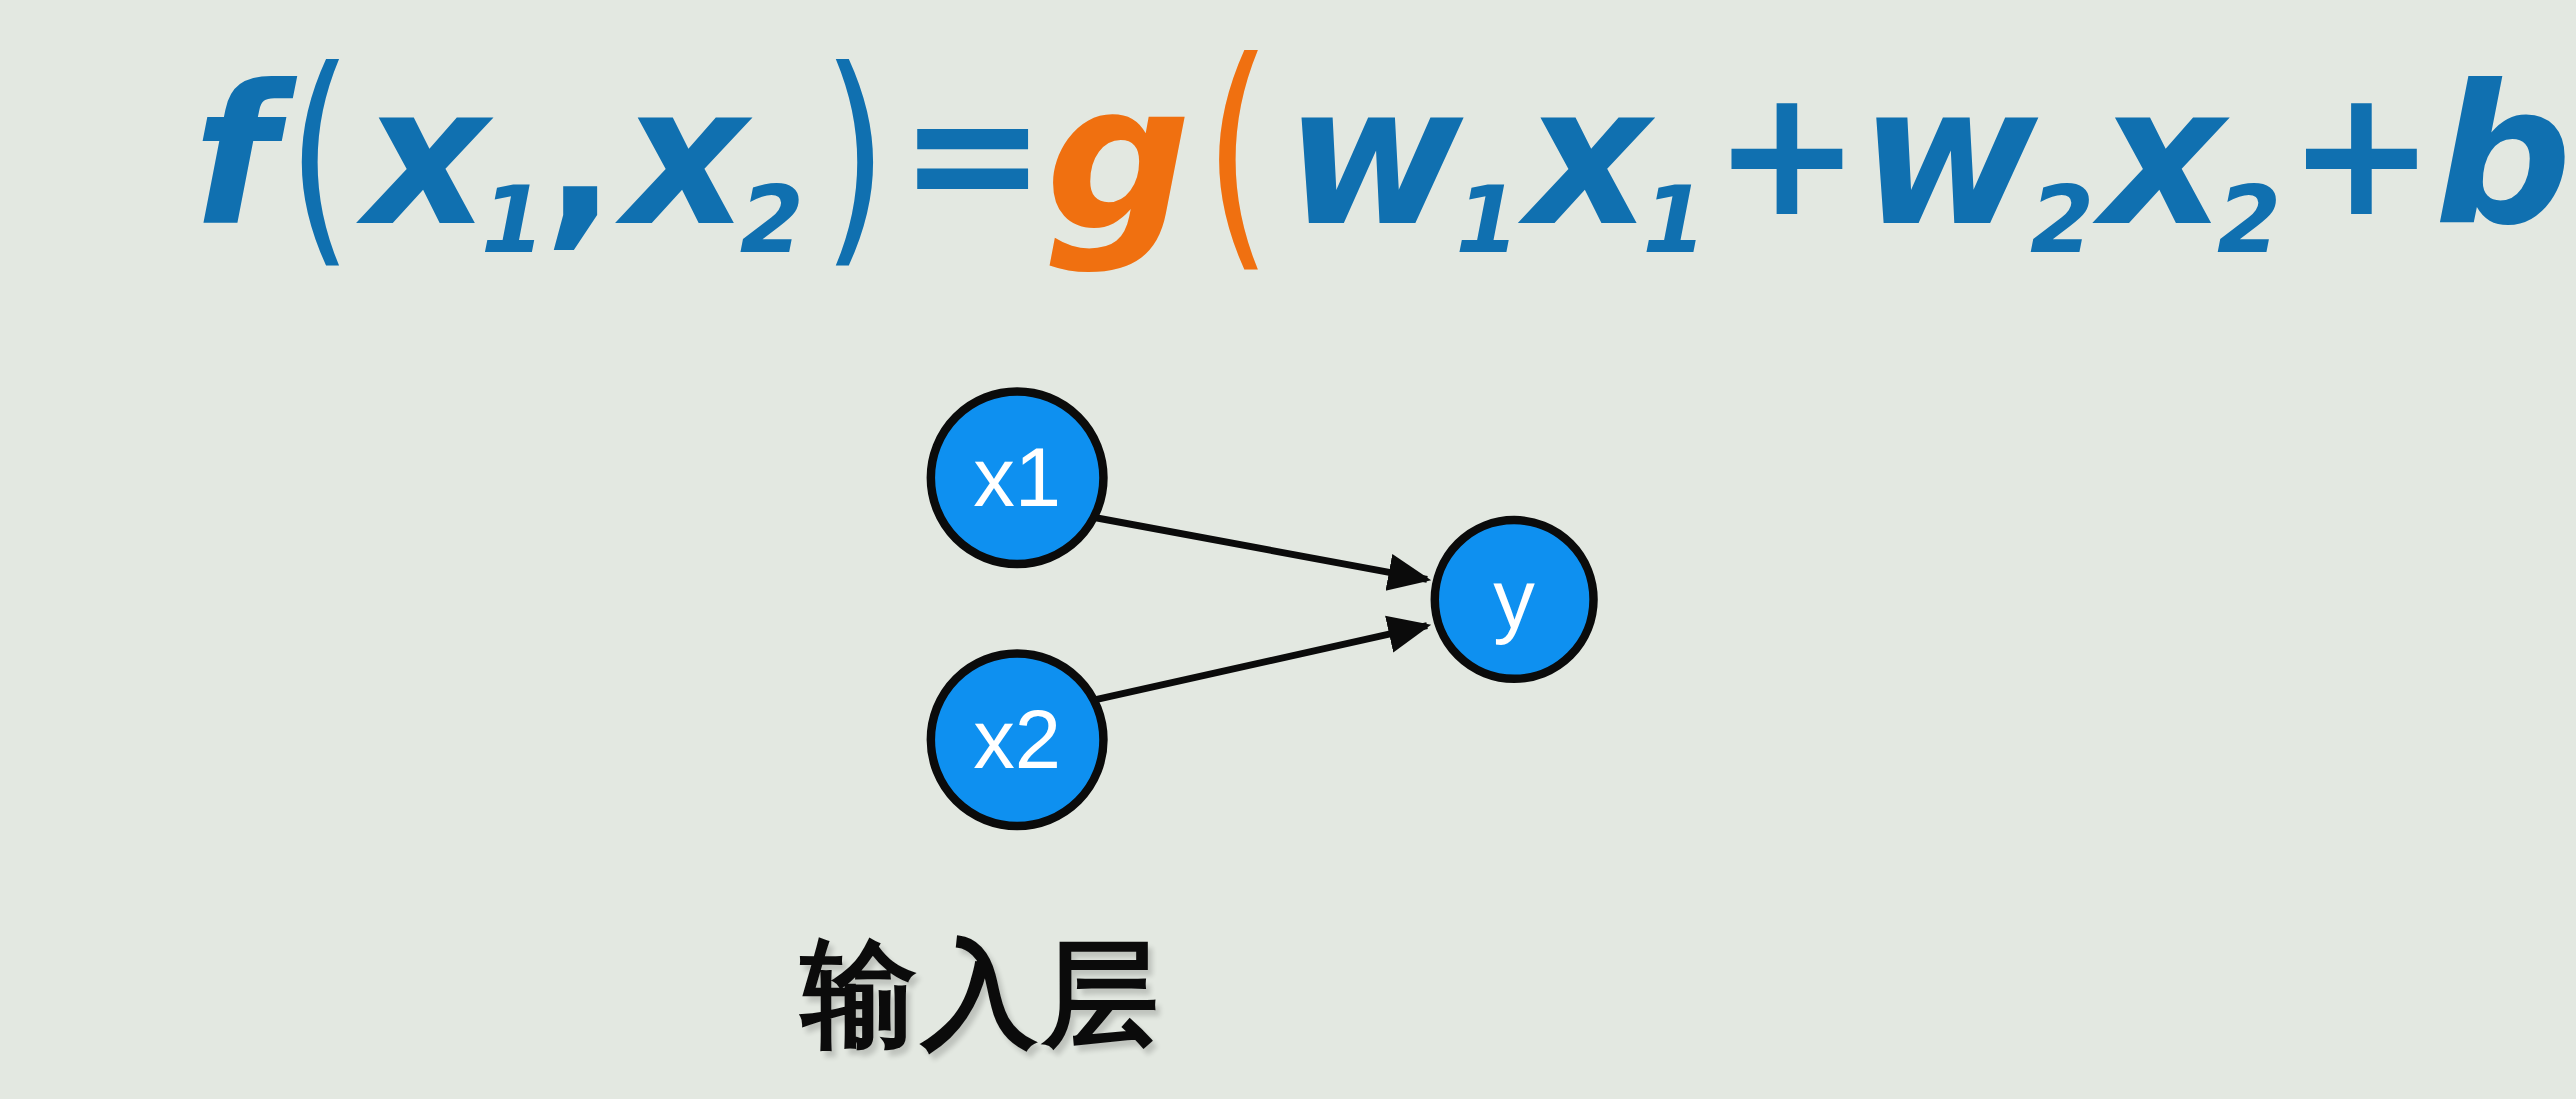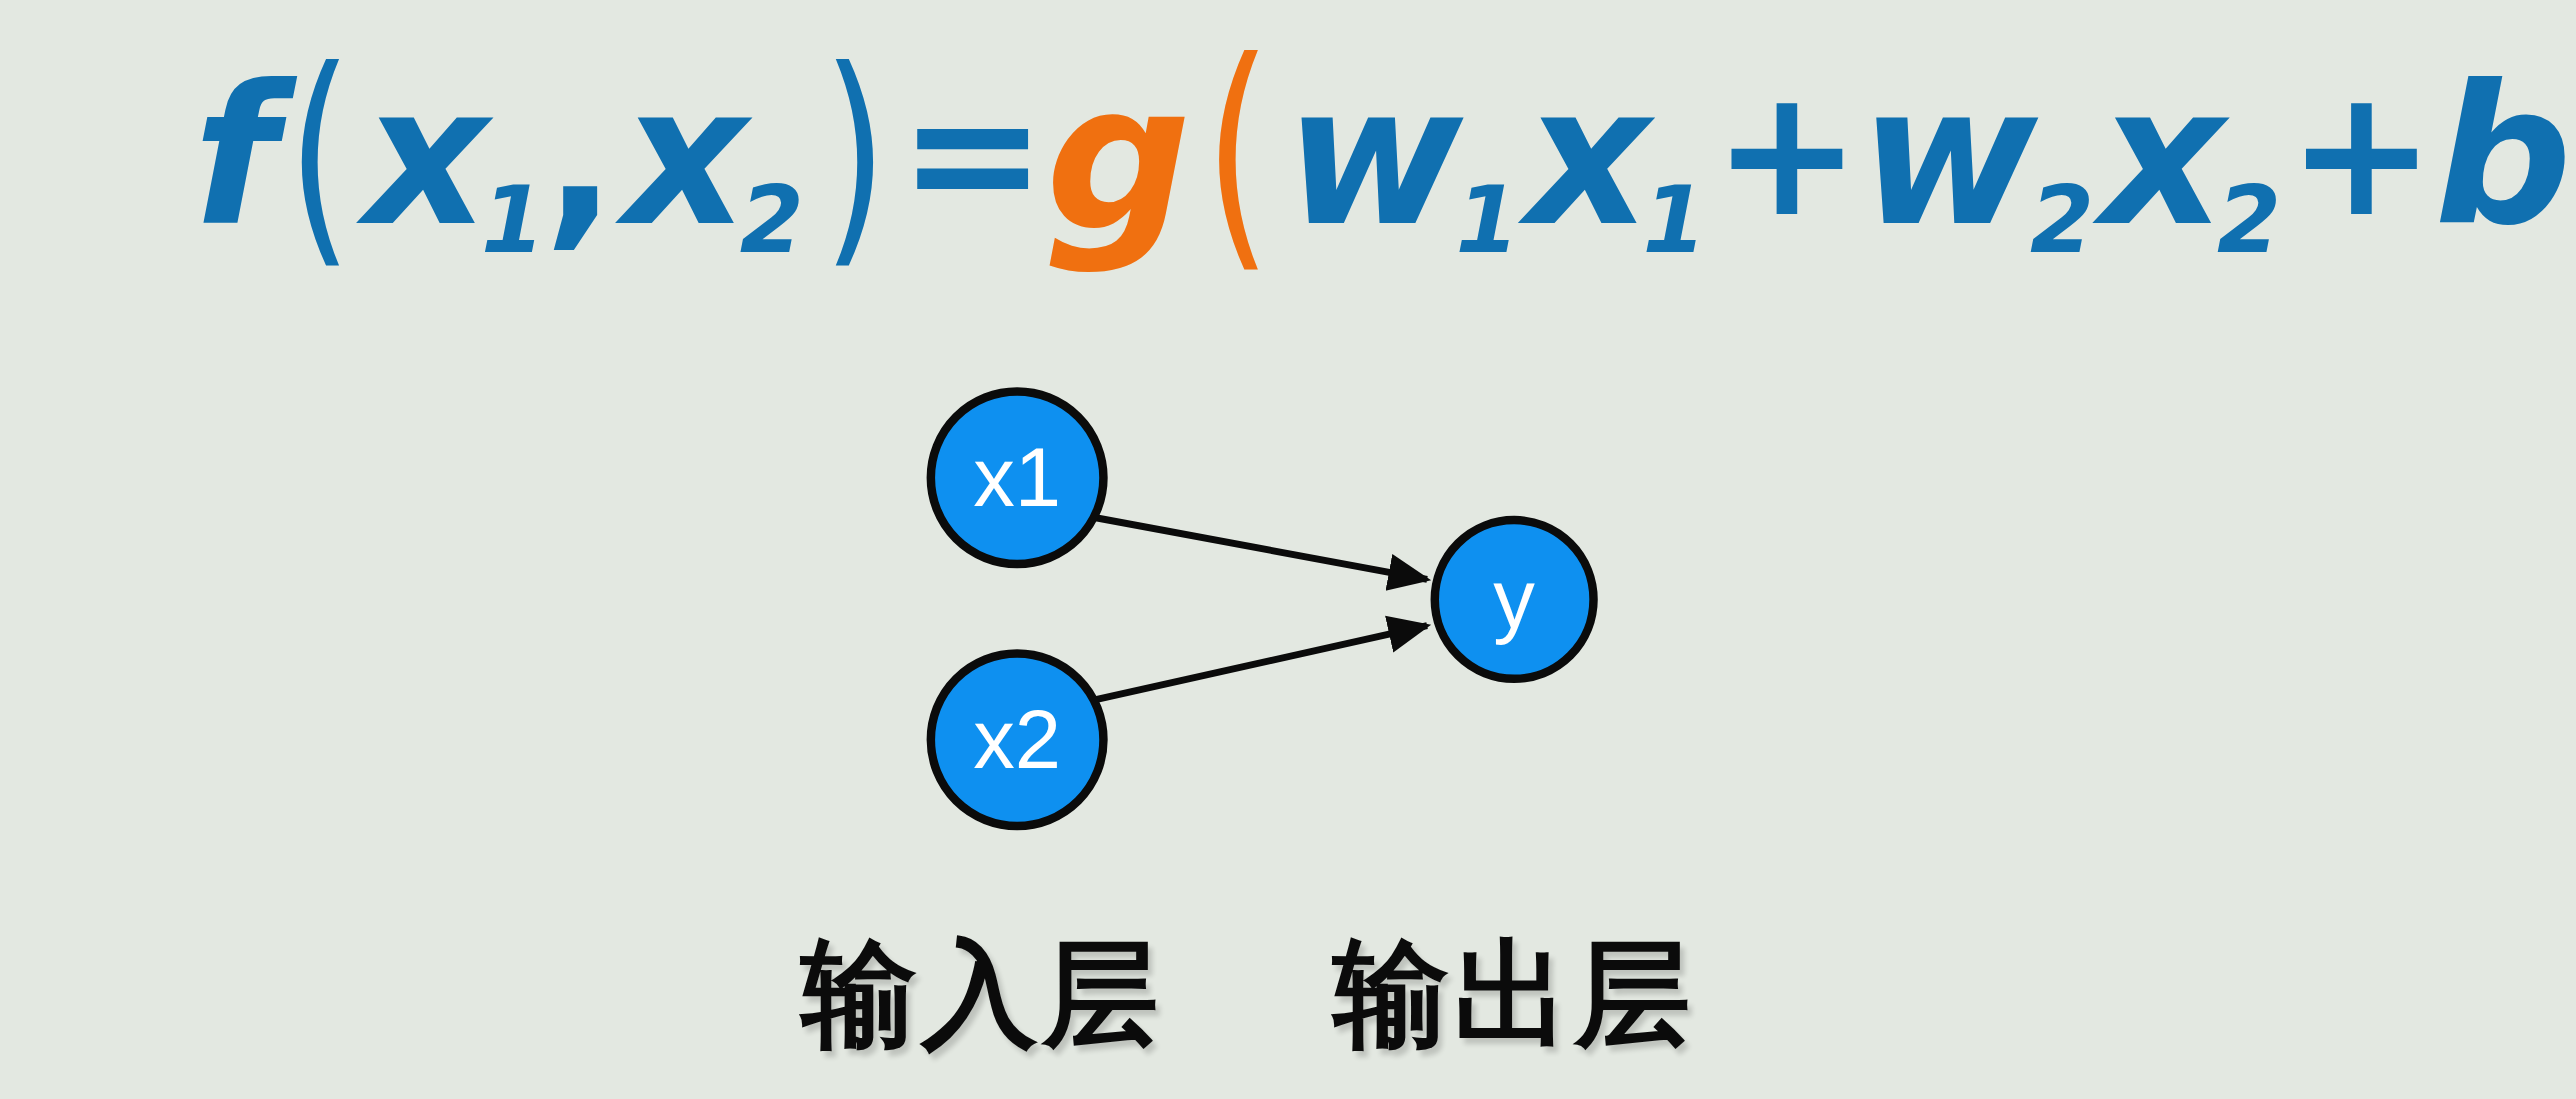--- a/index.html
+++ b/index.html
@@ -184,17 +184,16 @@
     </g>
 
     <g>
       <circle cx="1965" cy="378" r="103" fill="#0e90f0" stroke="#0b0b0b" stroke-width="11"></circle>
       <text class="node-label" x="1965" y="378" font-size="108" text-anchor="middle" dominant-baseline="central">y</text>
     </g>
   </svg>
 
   <div class="layer-captions">
     <div class="caption" id="caption-input">输入层</div>
-    <div class="caption" id="caption-output">输出层</div>
   </div>
 
 </div>
 
 
 </body></html>

